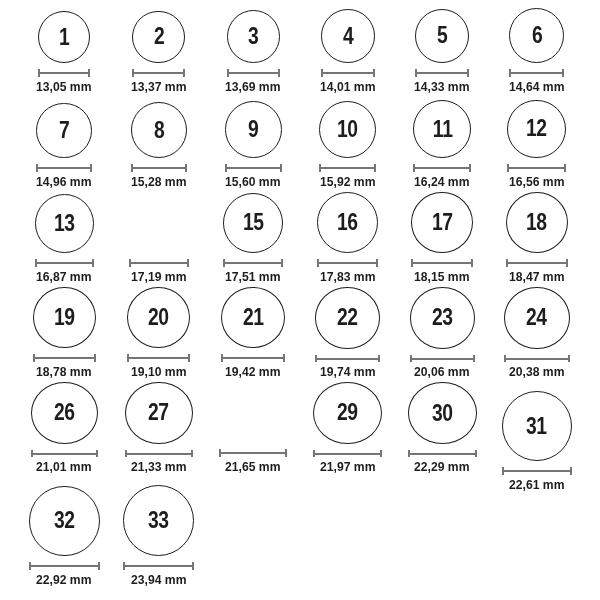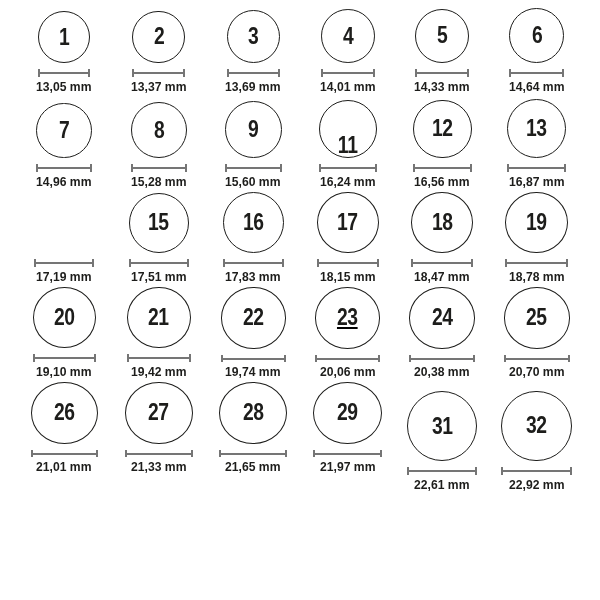--- a/index.html
+++ b/index.html
@@ -147,23 +147,30 @@
   </div>
 
   <div class="cell">
     <div class="circle" style="width: 56.8px; height: 56.8px;">
       <span class="num">9</span>
     </div>
     <div class="bar" style="width: 56.8px;"></div>
     <div class="label">15,60 mm</div>
   </div>
 
-
-  <div class="cell">
-    <div class="circle" style="width: 58px; height: 58px; align-items: flex-end;">
+  <div class="cell">
+    <div class="circle" style="width: 57.4px; height: 57.4px;">
+      <span class="num">10</span>
+    </div>
+    <div class="bar" style="width: 57.4px;"></div>
+    <div class="label">15,92 mm</div>
+  </div>
+
+  <div class="cell">
+    <div class="circle" style="width: 58px; height: 58px;">
       <span class="num">11</span>
     </div>
     <div class="bar" style="width: 58px;"></div>
     <div class="label">16,24 mm</div>
   </div>
 
   <div class="cell">
     <div class="circle" style="width: 58.6px; height: 58.6px; text-align: right;">
       <span class="num">12</span>
     </div>
@@ -242,85 +249,89 @@
 
   <div class="cell">
     <div class="circle" style="width: 64.6px; height: 64.6px;">
       <span class="num">22</span>
     </div>
     <div class="bar" style="width: 64.6px;"></div>
     <div class="label">19,74 mm</div>
   </div>
 
   <div class="cell">
-    <div class="circle" style="width: 65.2px; height: 65.2px; text-decoration: underline;">
+    <div class="circle" style="width: 65.2px; height: 65.2px;">
       <span class="num">23</span>
     </div>
     <div class="bar" style="width: 65.2px;"></div>
     <div class="label">20,06 mm</div>
   </div>
 
   <div class="cell">
     <div class="circle" style="width: 65.8px; height: 65.8px;">
       <span class="num">24</span>
     </div>
     <div class="bar" style="width: 65.8px;"></div>
     <div class="label">20,38 mm</div>
   </div>
 
-  <div class="cell">
-    <div class="circle" style="width: 66.4px; height: 66.4px;">
-      <span class="num">25</span>
-    </div>
-    <div class="bar" style="width: 66.4px;"></div>
-    <div class="label">20,70 mm</div>
-  </div>
 
   <div class="cell">
     <div class="circle" style="width: 67px; height: 67px;">
       <span class="num">26</span>
     </div>
     <div class="bar" style="width: 67px;"></div>
     <div class="label">21,01 mm</div>
   </div>
 
   <div class="cell">
     <div class="circle" style="width: 67.6px; height: 67.6px;">
       <span class="num">27</span>
     </div>
     <div class="bar" style="width: 67.6px;"></div>
     <div class="label">21,33 mm</div>
   </div>
 
   <div class="cell">
-    <div class="circle" style="width: 68.2px; height: 68.2px;">
-      <span class="num">28</span>
-    </div>
     <div class="bar" style="width: 68.2px;"></div>
     <div class="label">21,65 mm</div>
   </div>
 
   <div class="cell">
     <div class="circle" style="width: 68.8px; height: 68.8px; align-items: center;">
       <span class="num">29</span>
     </div>
     <div class="bar" style="width: 68.8px;"></div>
     <div class="label">21,97 mm</div>
   </div>
 
+  <div class="cell">
+    <div class="circle" style="width: 69.4px; height: 69.4px;">
+      <span class="num">30</span>
+    </div>
+    <div class="bar" style="width: 69.4px;"></div>
+    <div class="label">22,29 mm</div>
+  </div>
 
   <div class="cell last-row">
     <div class="circle" style="width: 70px; height: 70px;">
       <span class="num">31</span>
     </div>
     <div class="bar" style="width: 70px;"></div>
     <div class="label">22,61 mm</div>
   </div>
 
   <div class="cell last-row">
     <div class="circle" style="width: 70.6px; height: 70.6px;">
       <span class="num">32</span>
     </div>
     <div class="bar" style="width: 70.6px;"></div>
     <div class="label">22,92 mm</div>
   </div>
 
+  <div class="cell last-row">
+    <div class="circle" style="width: 71.2px; height: 71.2px;">
+      <span class="num">33</span>
+    </div>
+    <div class="bar" style="width: 71.2px;"></div>
+    <div class="label">23,94 mm</div>
+  </div>
 </div>
 
 </body></html>

